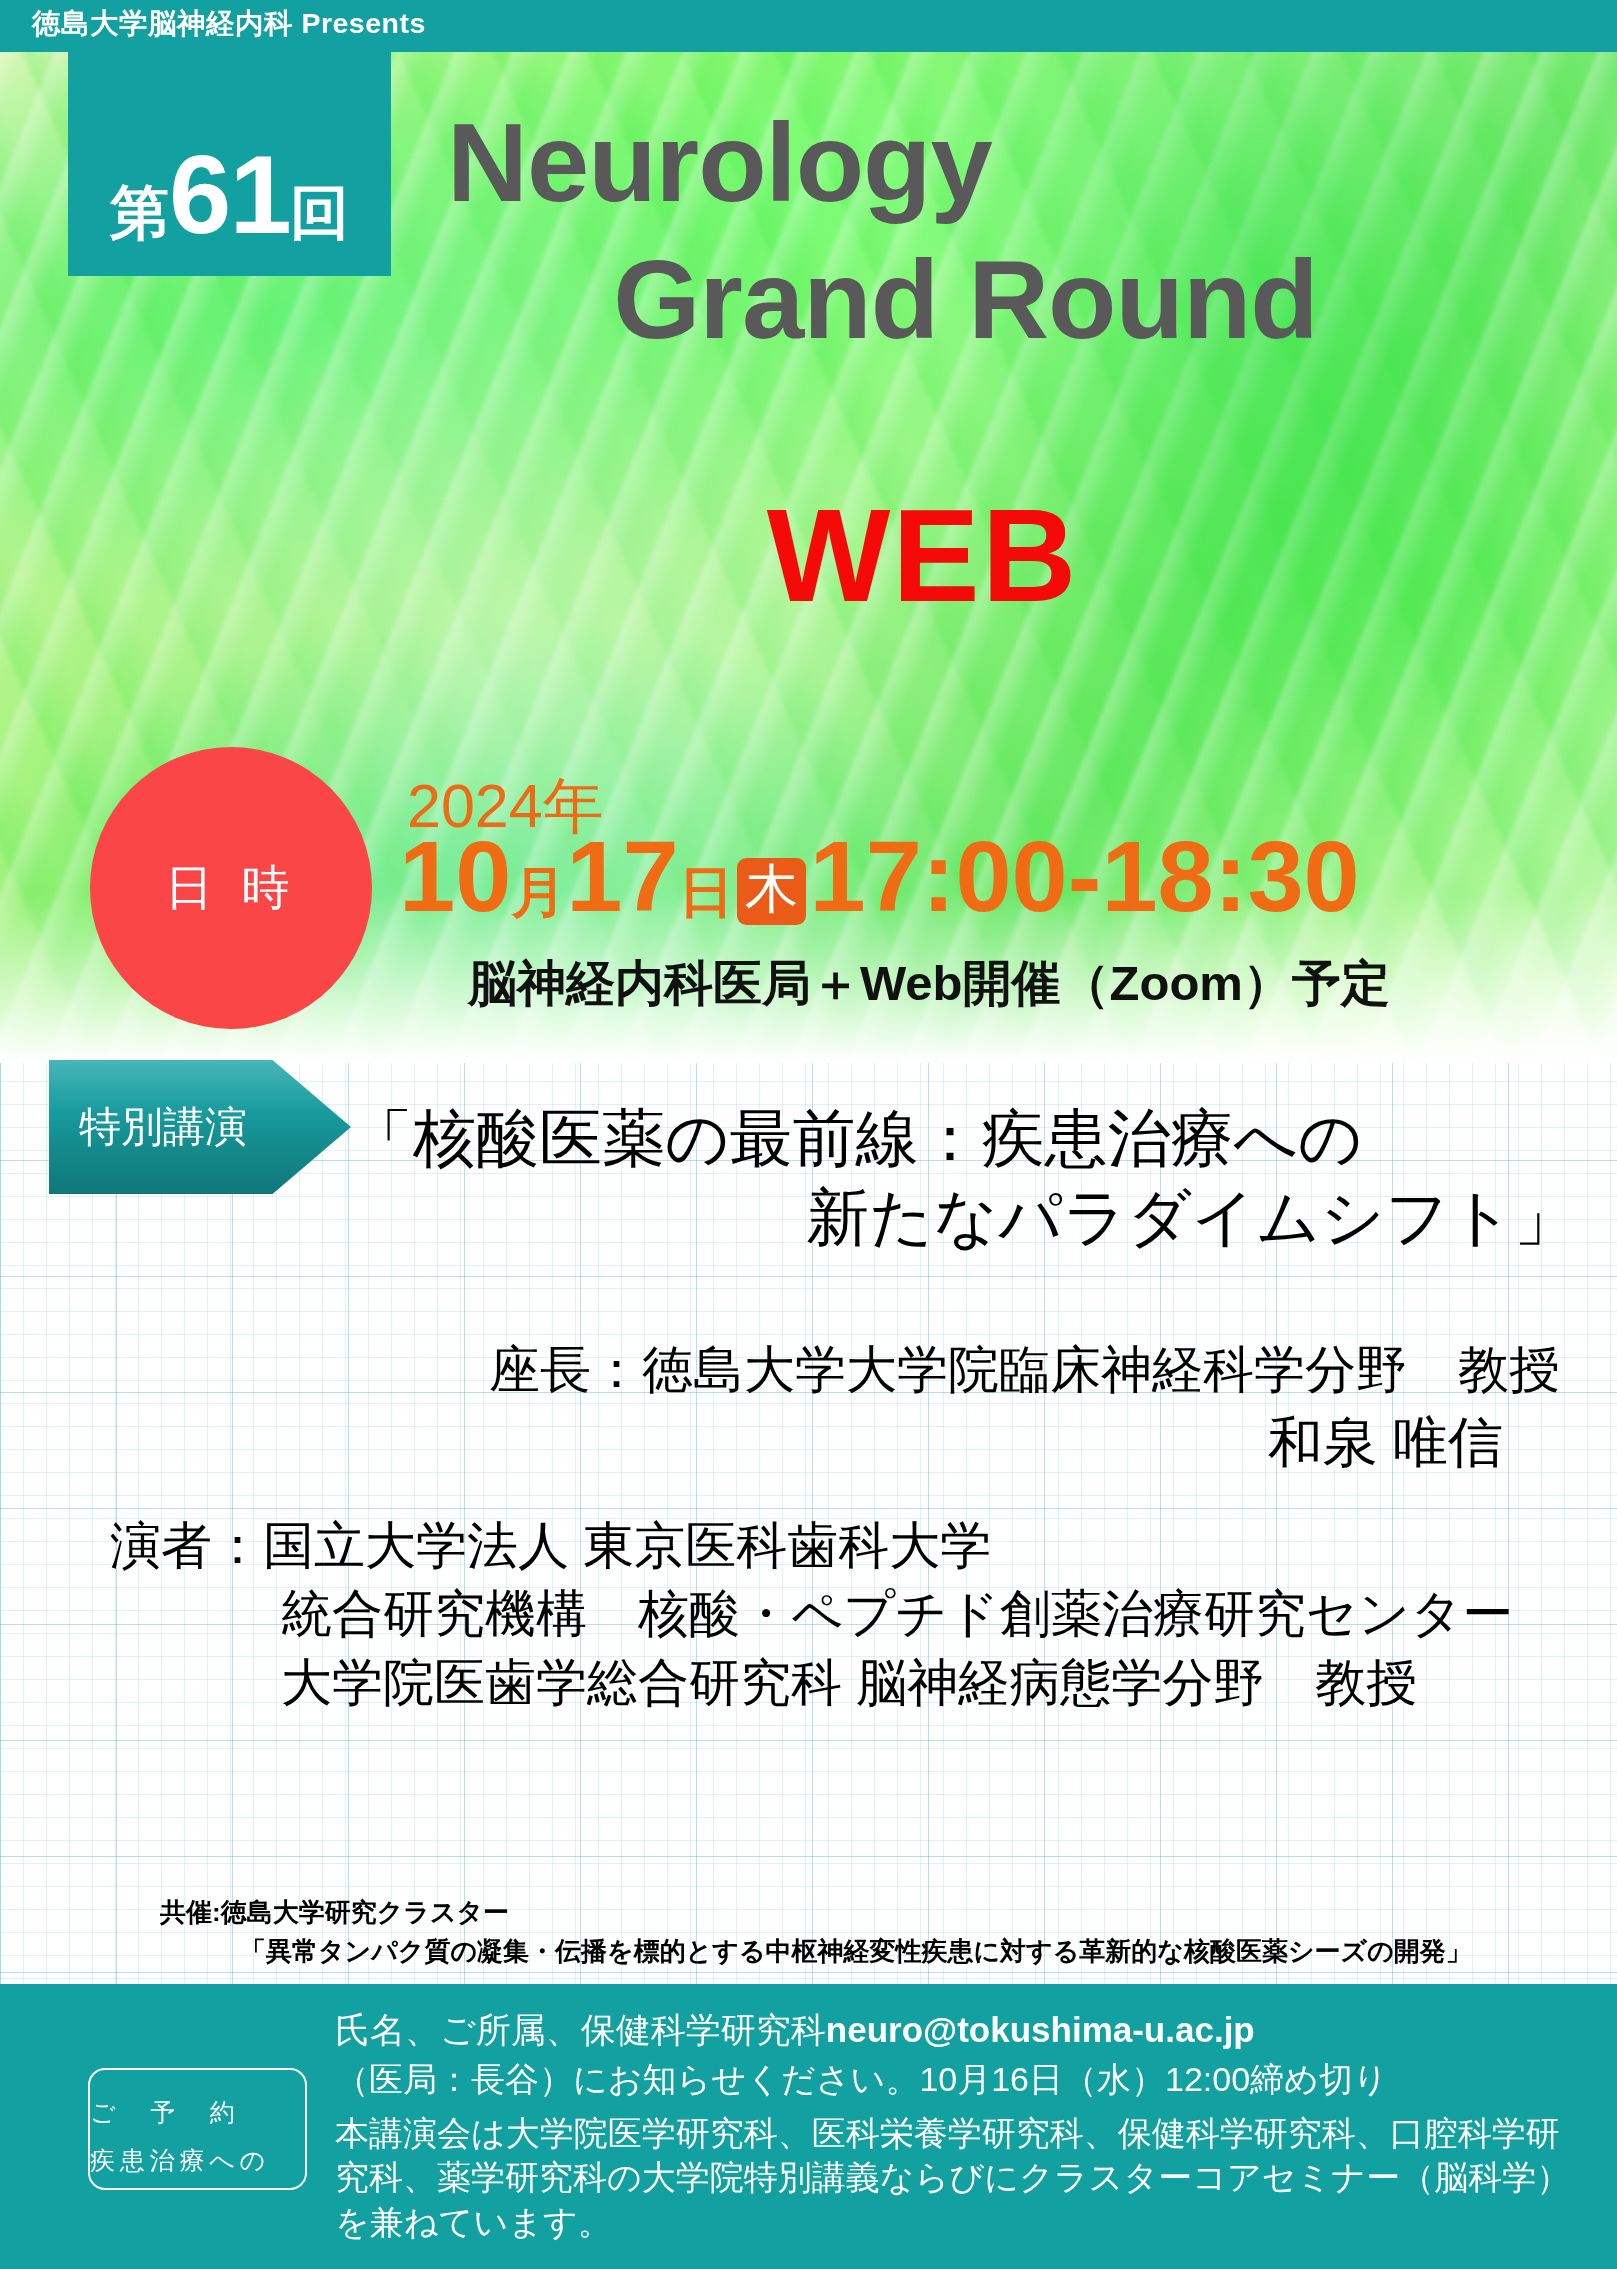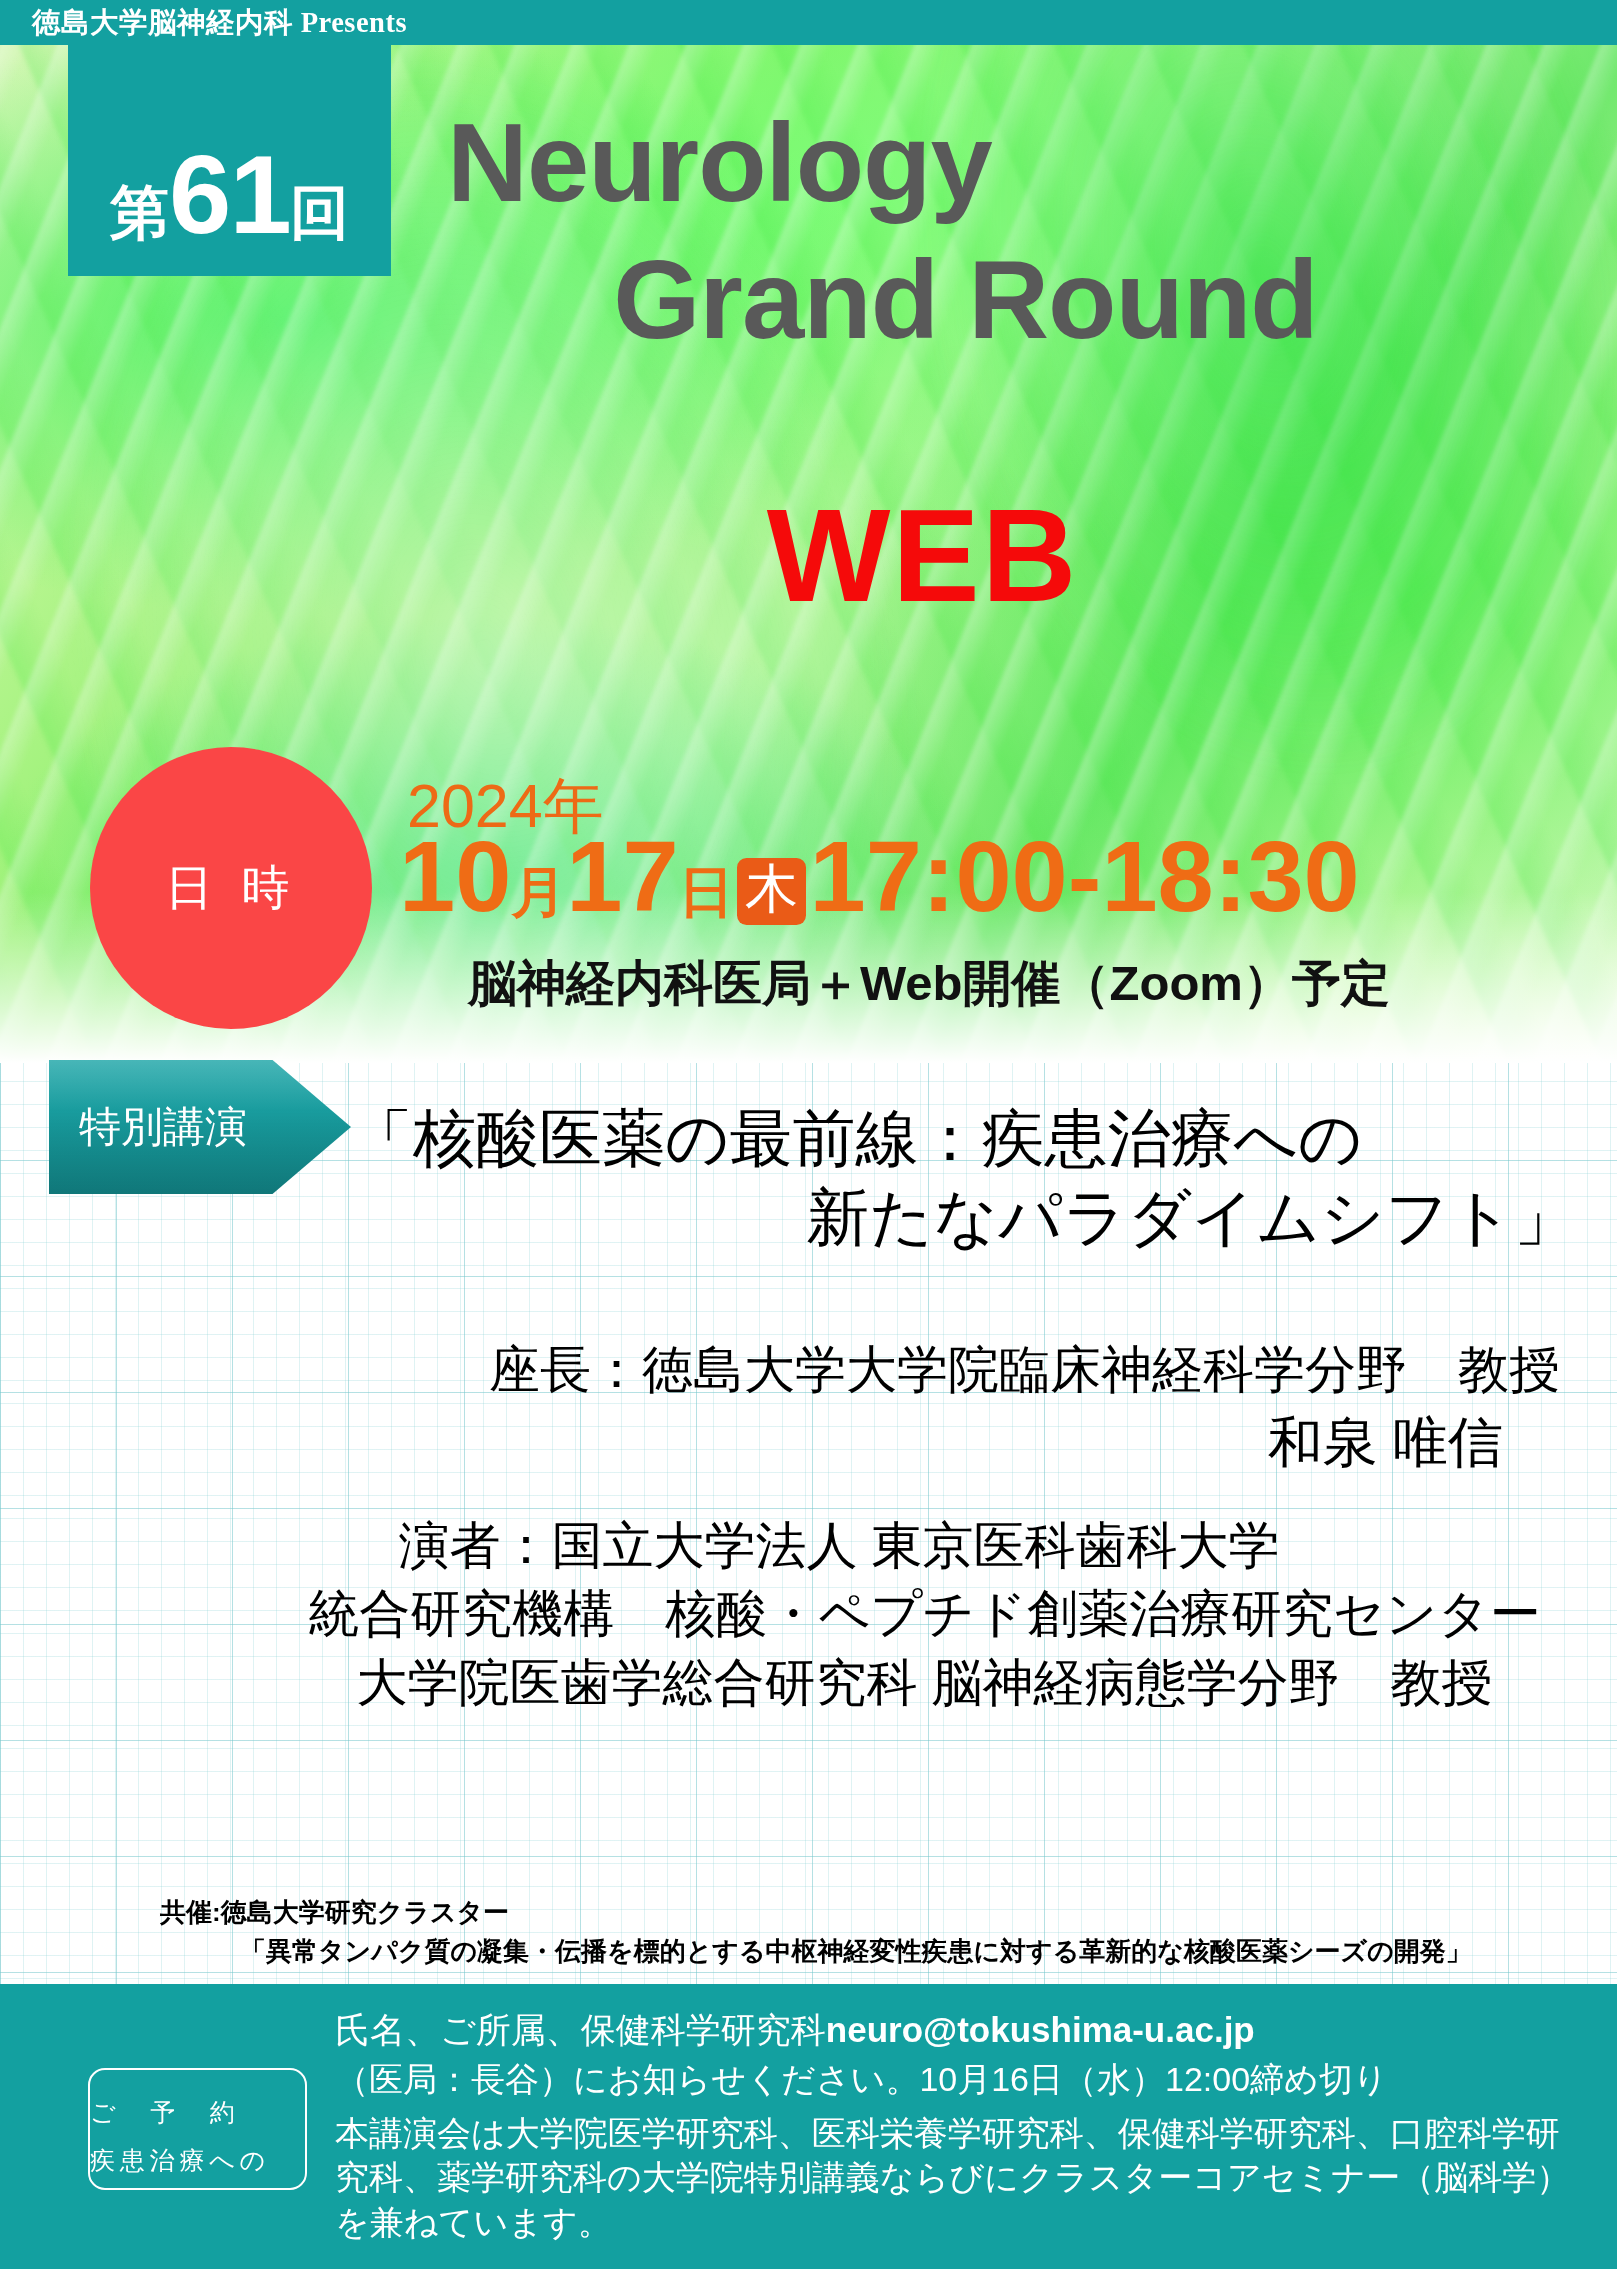--- a/index.html
+++ b/index.html
@@ -77,23 +77,22 @@
   .hero .fadebottom{
     position:absolute;
     left:0; right:0; bottom:0; height:171px;
     background:linear-gradient(to bottom, rgba(255,255,255,0) 0%, rgba(255,255,255,.55) 55%, #ffffff 100%);
   }
 
   
   .topstrip{
     position:absolute;
     left:0; top:0;
-    width:1618px; height:45px;
+    width:1618px; height:52px;
     background:#13a0a0;
-    font-family:Liberation Serif, serif;
   }
   .topstrip .txt{
     position:absolute;
     left:32px; top:1.9px;
     color:#ffffff;
     font-size:28.5px;
     font-weight:700;
     letter-spacing:0.5px;
     line-height:42px;
     white-space:nowrap;
@@ -251,26 +250,25 @@
   .chairname{
     position:absolute;
     left:0; top:1406px;
     width:1503px;
     text-align:right;
     color:#000000;
     font-size:55px;
   }
   .speaker{
     position:absolute;
-    left:116px; top:1512px;
+    left:110px; top:1512px;
     width:1446px;
     color:#000000;
     font-size:51px;
     line-height:1.34;
-    text-align:center;
   }
   .speaker .l2,.speaker .l3{ display:block; padding-left:171px; }
   .speakername{
     position:absolute;
     left:0; top:1755px;
     width:1484px;
     text-align:right;
     color:#000000;
     font-size:72px;
     white-space:nowrap;

